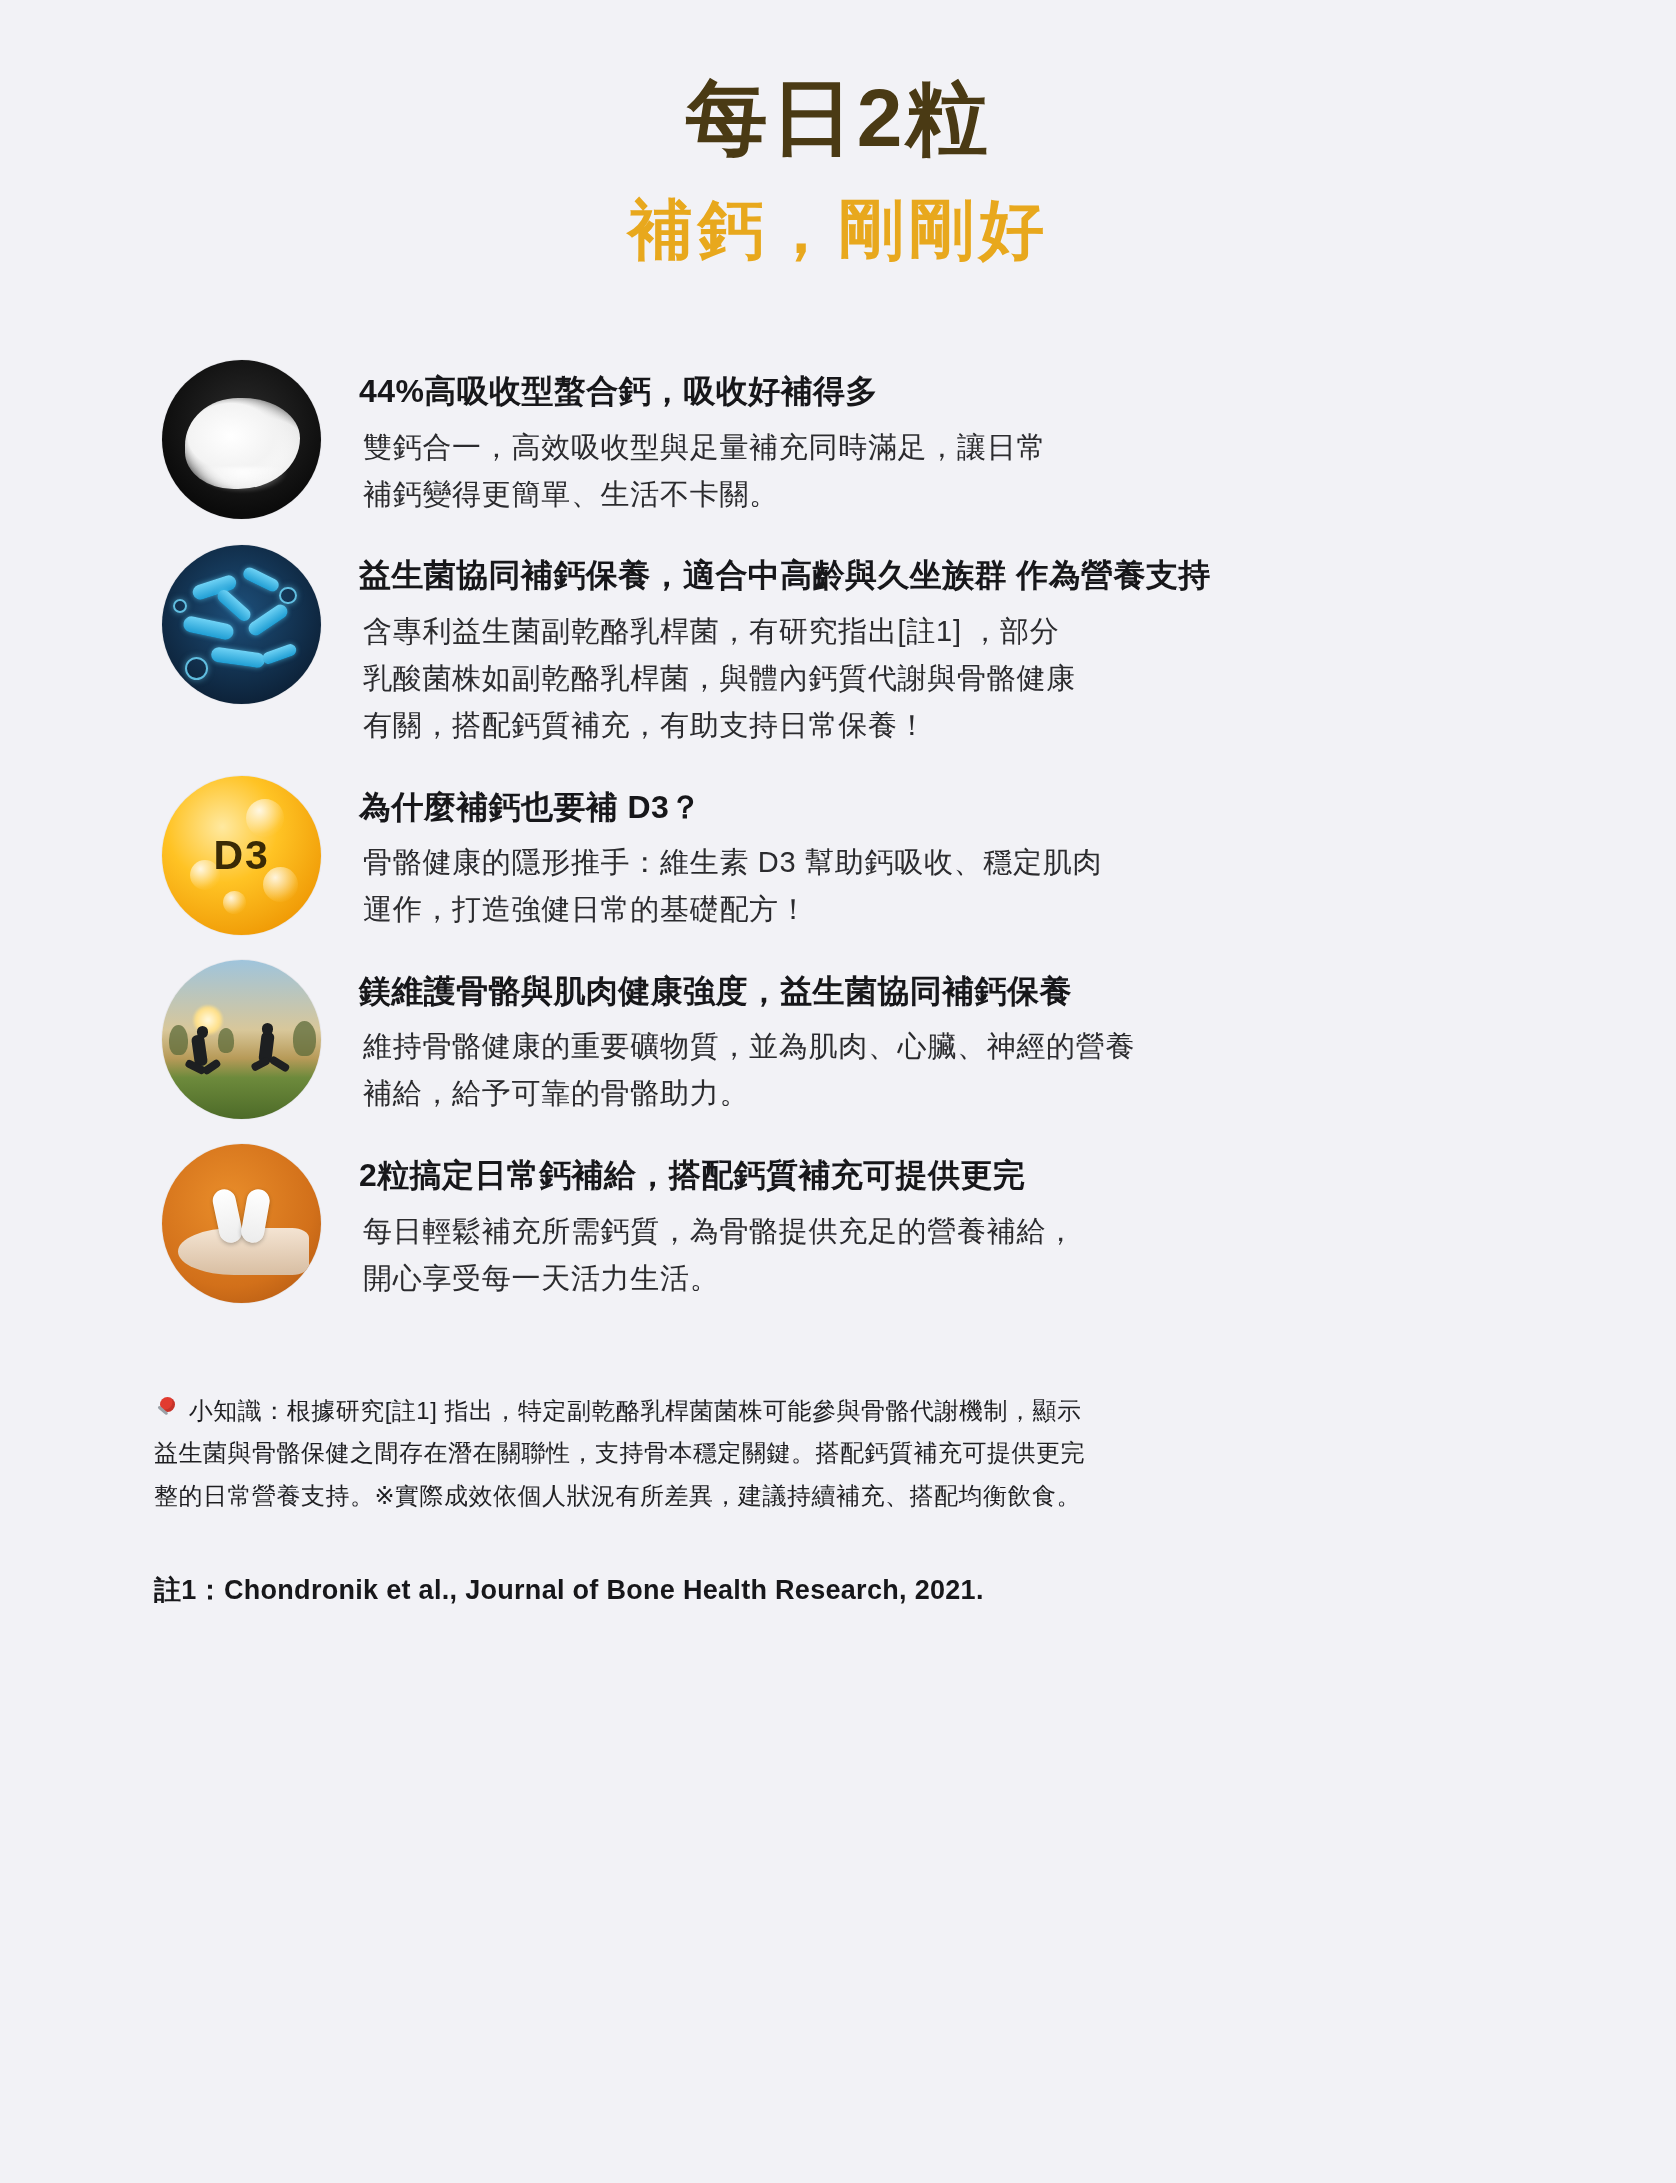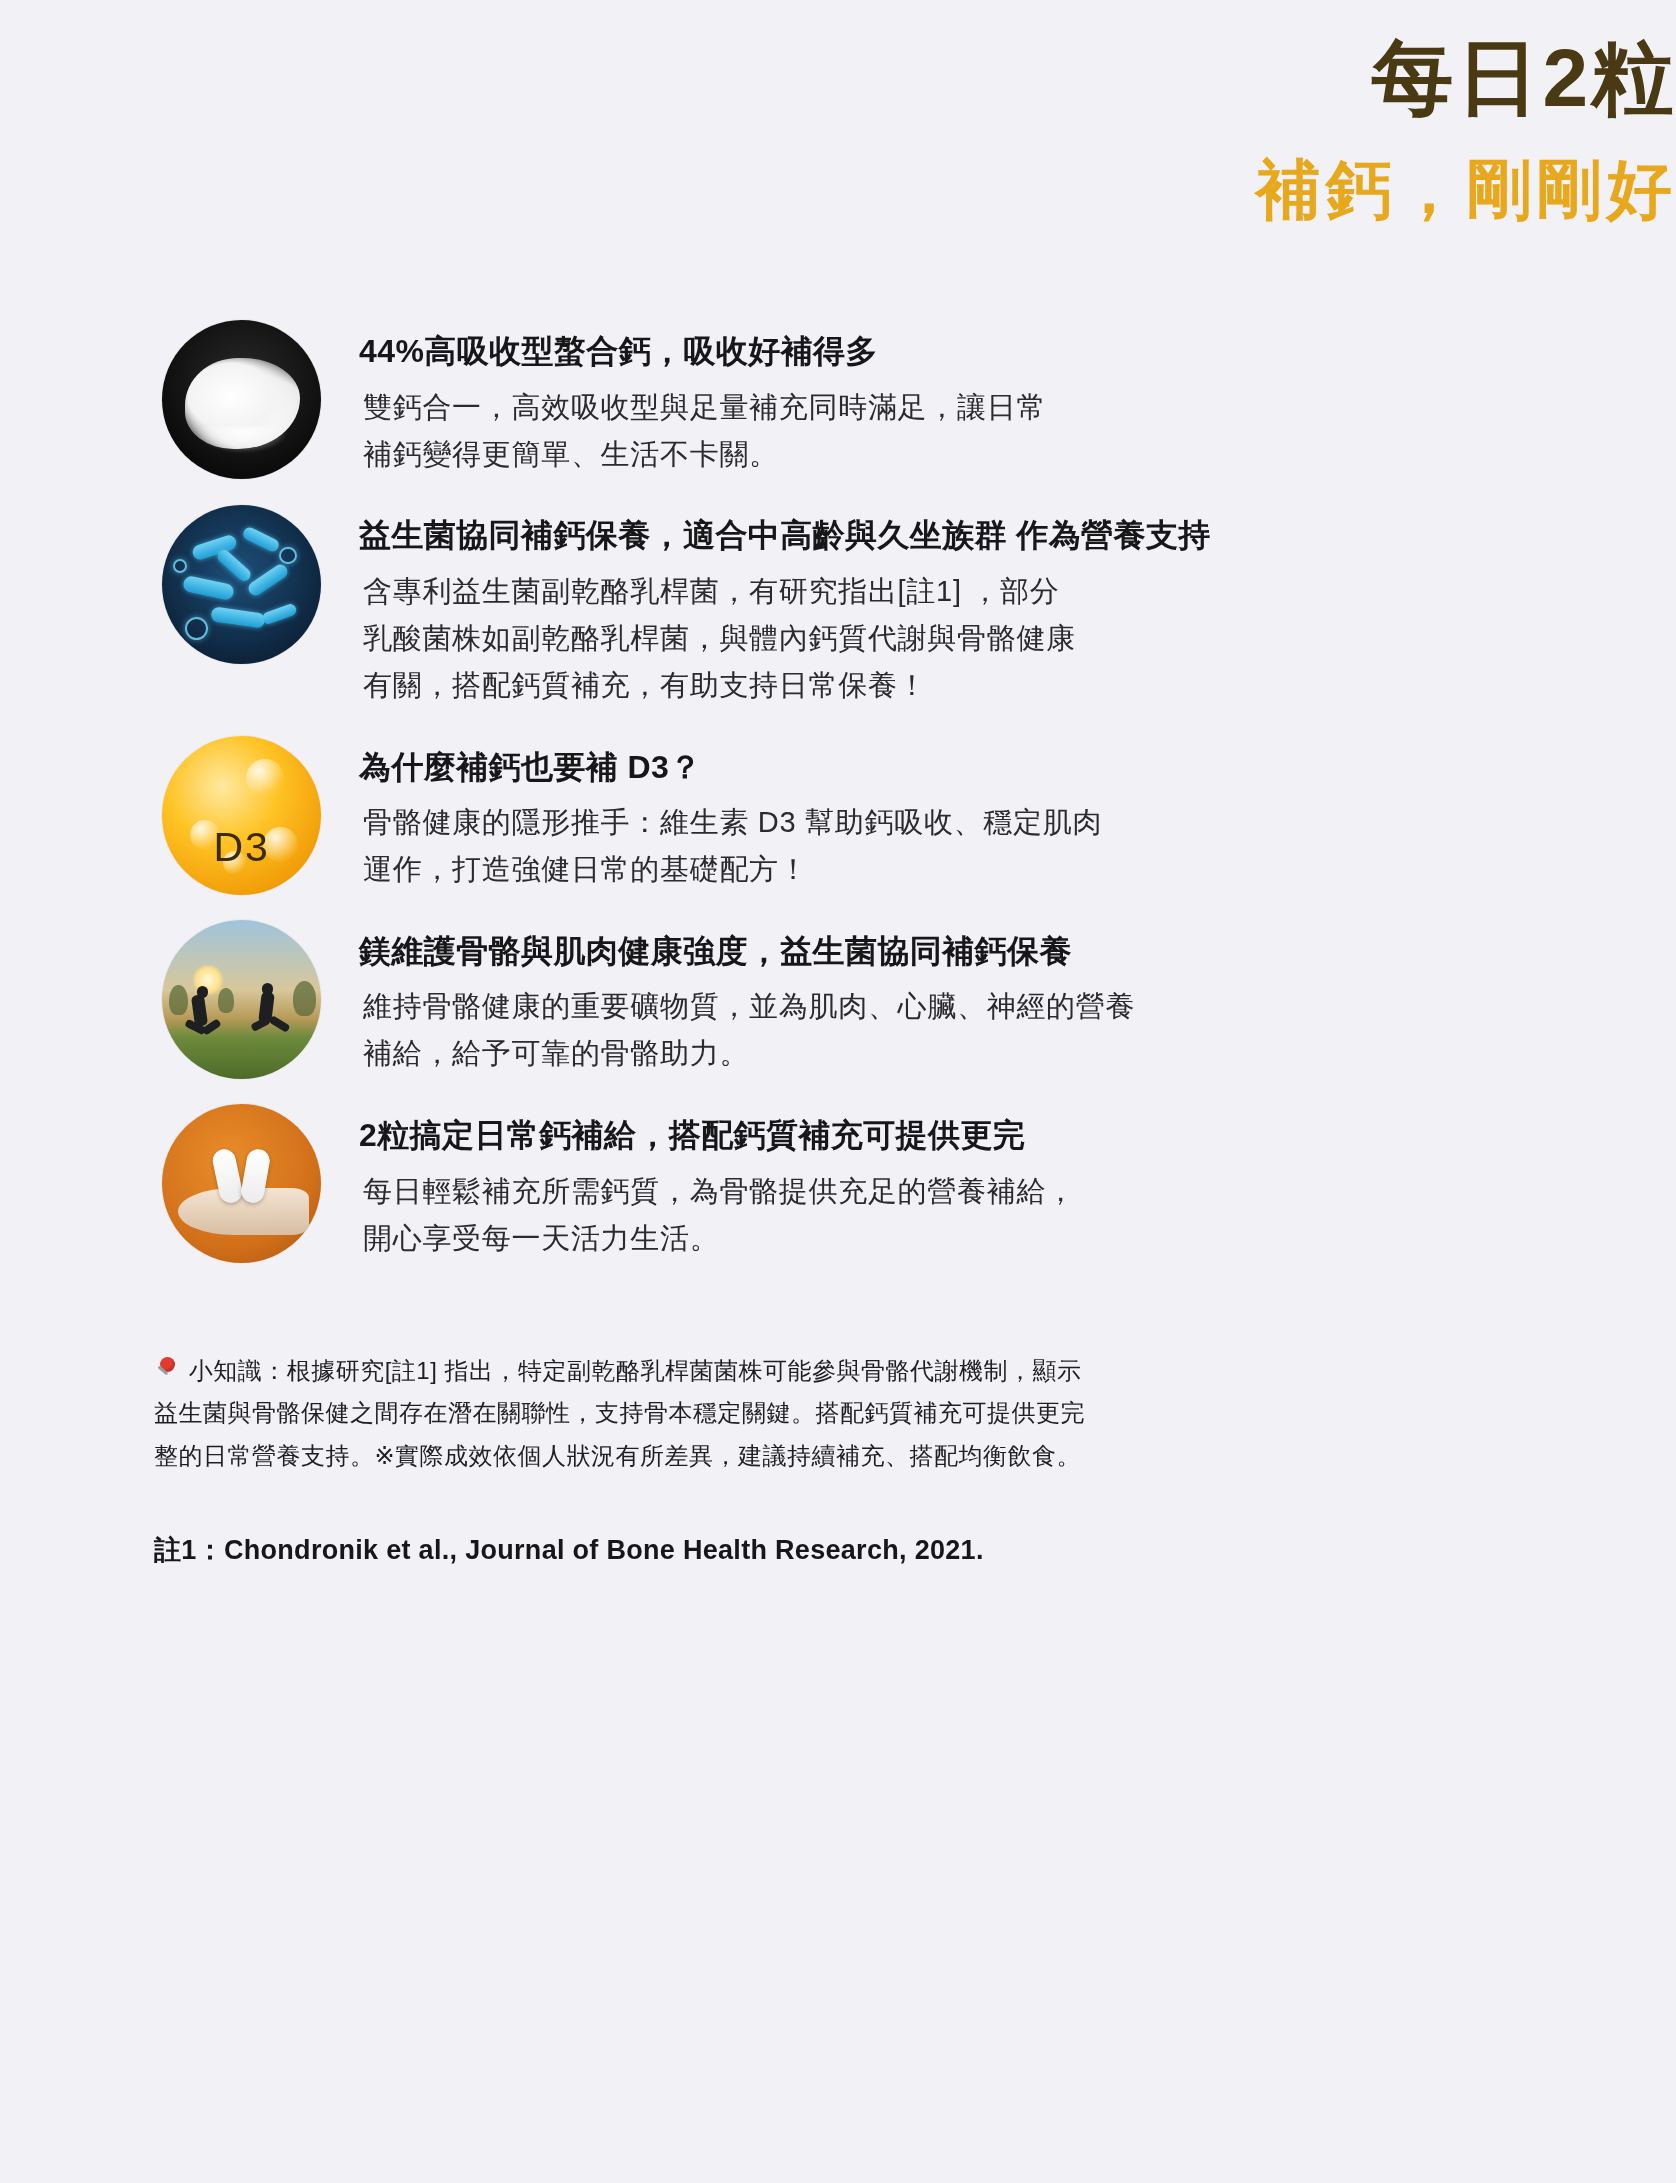--- a/index.html
+++ b/index.html
@@ -14,22 +14,22 @@
   }
   .page {
     width: 1677px;
     min-height: 2184px;
     padding: 0 0 35px 0;
     position: relative;
   }
 
   
   .header {
-    padding-top: 34px;
-    text-align: right;
+    padding-top: 74px;
+    text-align: center;
   }
   .title-main {
     font-size: 82px;
     line-height: 1.08;
     font-weight: 700;
     color: #4a3a14;
     letter-spacing: 3.5px;
     margin: 0;
   }
   .title-sub {
@@ -128,24 +128,23 @@
     position: absolute;
     border-radius: 50%;
     background: radial-gradient(circle at 35% 30%, rgba(255,255,255,.85), rgba(255,214,110,.25) 65%, rgba(255,190,60,0) 80%);
   }
   .art-d3 .d3label {
     position: absolute;
     left: 0; right: 0; top: 50%;
     transform: translateY(-50%);
     text-align: center;
     font-size: 41px;
-    font-weight: 400;
+    font-weight: 700;
     color: #3a2a05;
     letter-spacing: 1.7px;
-    margin-top: 32px;
   }
 
   
   .art-run {
     background: linear-gradient(180deg,#9fc4dc 0%, #d8c79a 44%, #b79a58 62%, #6d8a3c 74%, #4d6b28 100%);
   }
   .art-run .sun {
     position: absolute; left: 31px; top: 45px; width: 30px; height: 30px;
     border-radius: 50%;
     background: radial-gradient(circle, #fff9e0 0%, #ffe089 55%, rgba(255,224,137,0) 78%);

